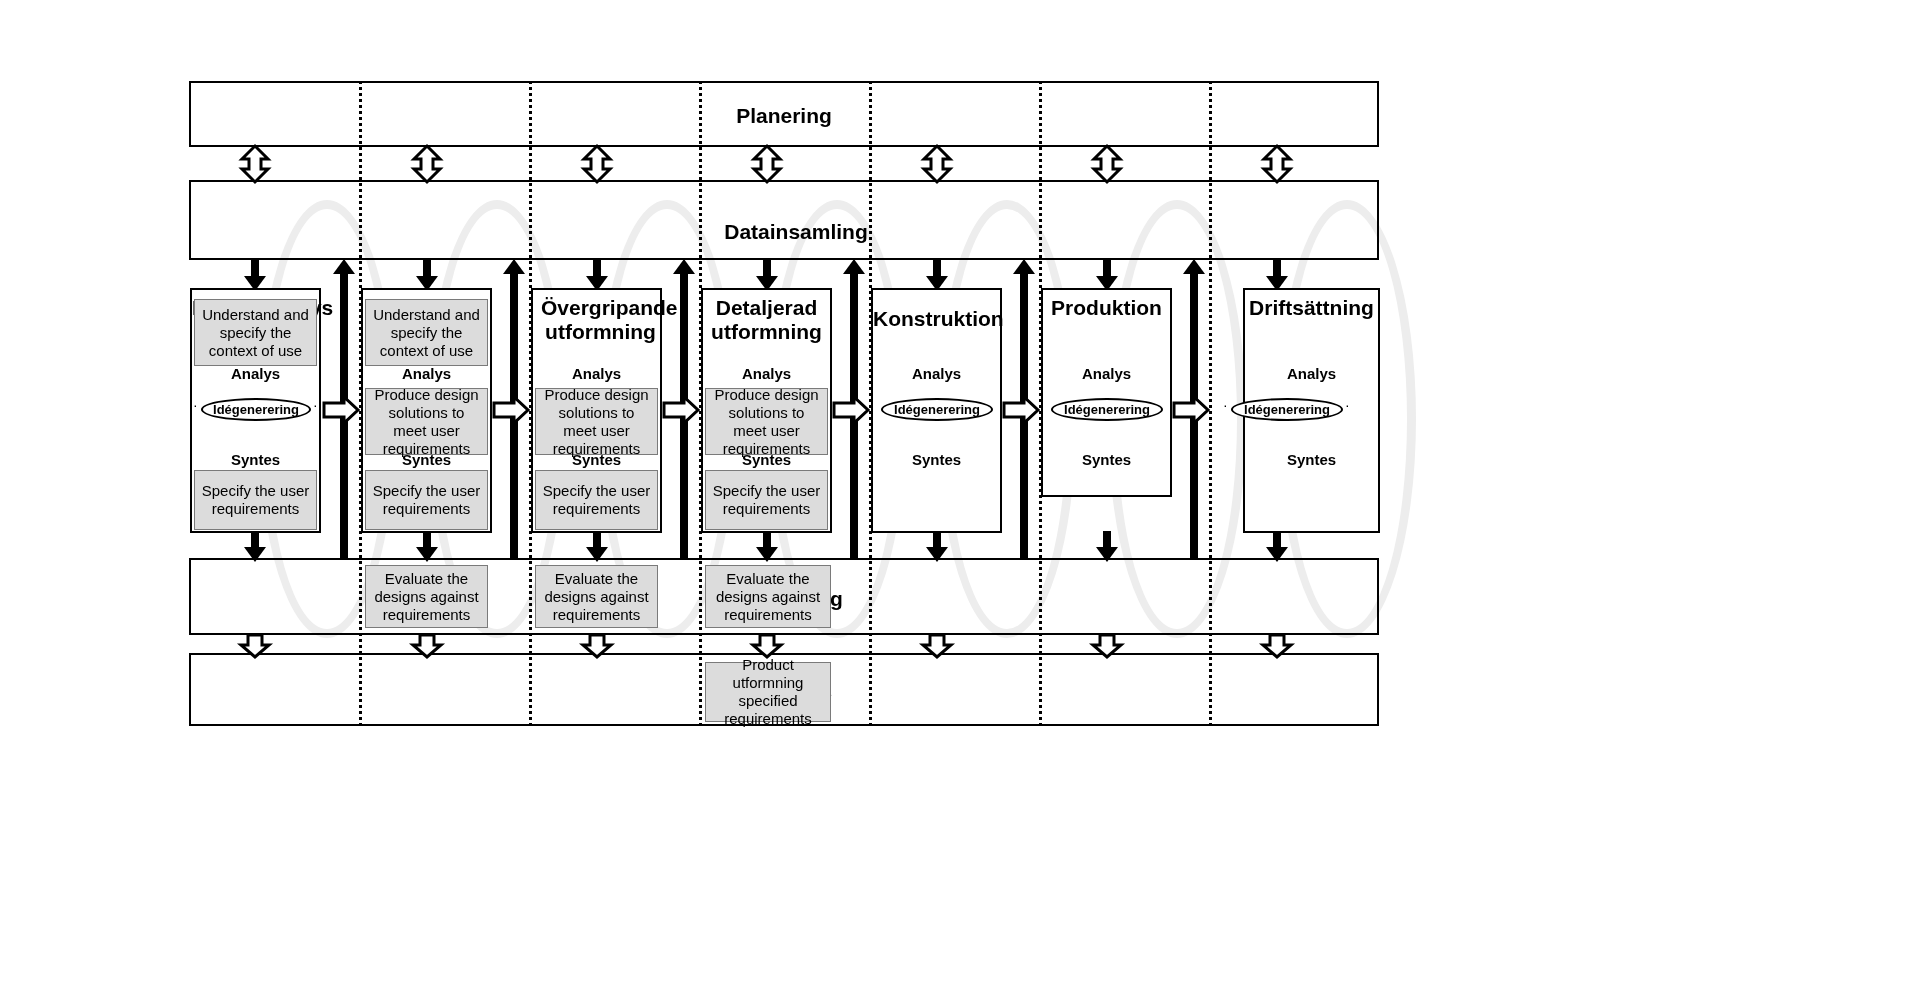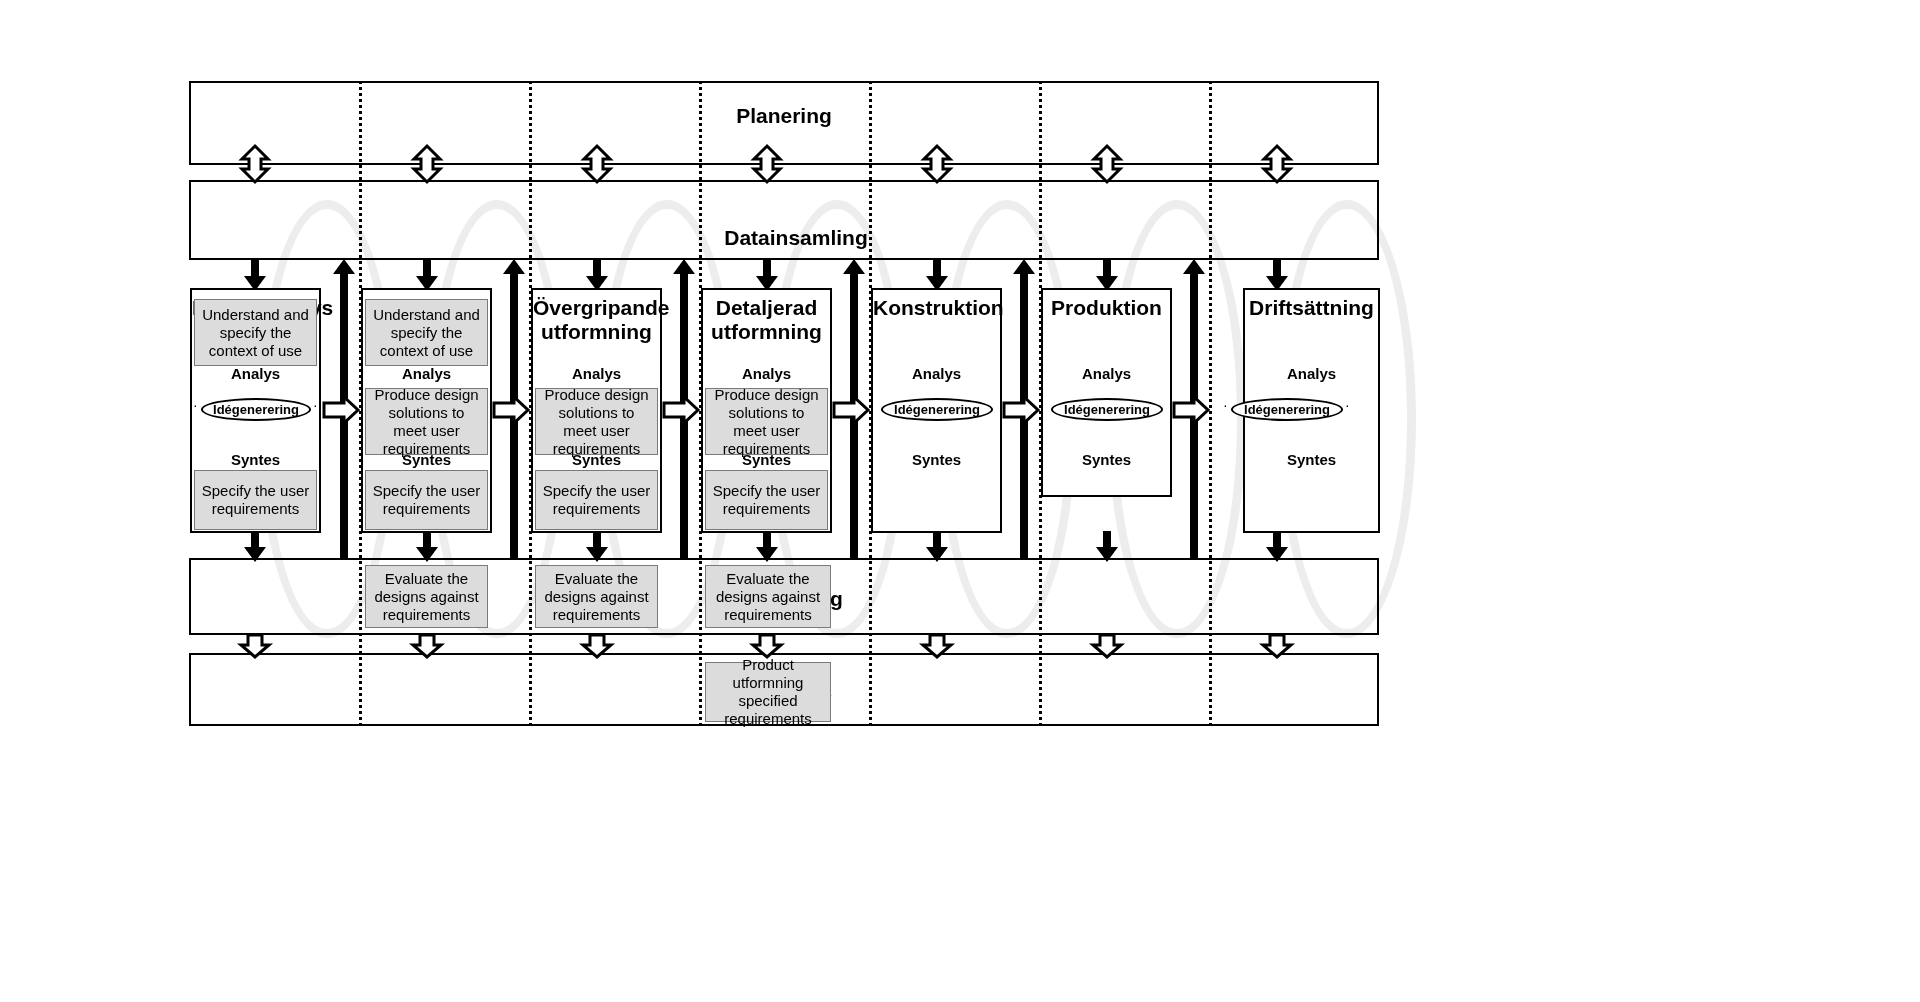--- a/index.html
+++ b/index.html
@@ -43,26 +43,26 @@
 <div class="stage">
 
   <div class="loop" style="left:258px;top:200px;width:120px;height:420px;"></div>
   <div class="loop" style="left:428px;top:200px;width:120px;height:420px;"></div>
   <div class="loop" style="left:598px;top:200px;width:120px;height:420px;"></div>
   <div class="loop" style="left:768px;top:200px;width:120px;height:420px;"></div>
   <div class="loop" style="left:938px;top:200px;width:120px;height:420px;"></div>
   <div class="loop" style="left:1108px;top:200px;width:120px;height:420px;"></div>
   <div class="loop" style="left:1278px;top:200px;width:120px;height:420px;"></div>
 
-  <div class="band" style="left:189px;top:81px;width:1190px;height:84px;">
+  <div class="band" style="left:189px;top:81px;width:1190px;height:66px;">
     <div class="band-label" style="top:21px;">Planering</div>
   </div>
 
   <div class="band" style="left:189px;top:180px;width:1190px;height:80px;">
-    <div class="band-label" style="top:44px;margin-left:24px;">Datainsamling</div>
+    <div class="band-label" style="top:38px;margin-left:24px;">Datainsamling</div>
   </div>
 
   <div class="band" style="left:189px;top:558px;width:1190px;height:77px;">
     <div class="band-label" style="top:27px;">Utvärdering</div>
   </div>
 
   <div class="band" style="left:189px;top:653px;width:1190px;height:73px;">
     <div class="band-label" style="top:27px;">Införande</div>
   </div>
 
@@ -127,33 +127,33 @@
     <div class="phase-sub" style="top:161px;">Syntes</div>
   </div>
 
   <div class="phase" style="left:361px;top:288px;width:131px;height:245px;">
     <div class="phase-title" style="top:6px;">Kravanalys</div>
     <div class="phase-sub" style="top:75px;">Analys</div>
     <div class="phase-sub" style="top:161px;">Syntes</div>
   </div>
 
   <div class="phase" style="left:531px;top:288px;width:131px;height:245px;">
-    <div class="phase-title" style="top:6px;">Övergripande utformning</div>
+    <div class="phase-title" style="top:6px;padding-left:8px;">Övergripande utformning</div>
     <div class="phase-sub" style="top:75px;">Analys</div>
     <div class="phase-sub" style="top:161px;">Syntes</div>
   </div>
 
   <div class="phase" style="left:701px;top:288px;width:131px;height:245px;">
     <div class="phase-title" style="top:6px;">Detaljerad utformning</div>
     <div class="phase-sub" style="top:75px;">Analys</div>
     <div class="phase-sub" style="top:161px;">Syntes</div>
   </div>
 
   <div class="phase" style="left:871px;top:288px;width:131px;height:245px;">
-    <div class="phase-title" style="top:6px;">Konstruktion</div>
+    <div class="phase-title" style="top:17px;">Konstruktion</div>
     <div class="phase-sub" style="top:75px;">Analys</div>
     <div class="phase-sub" style="top:161px;">Syntes</div>
   </div>
 
   <div class="phase" style="left:1041px;top:288px;width:131px;height:209px;">
     <div class="phase-title" style="top:6px;">Produktion</div>
     <div class="phase-sub" style="top:75px;">Analys</div>
     <div class="phase-sub" style="top:161px;">Syntes</div>
   </div>
 

